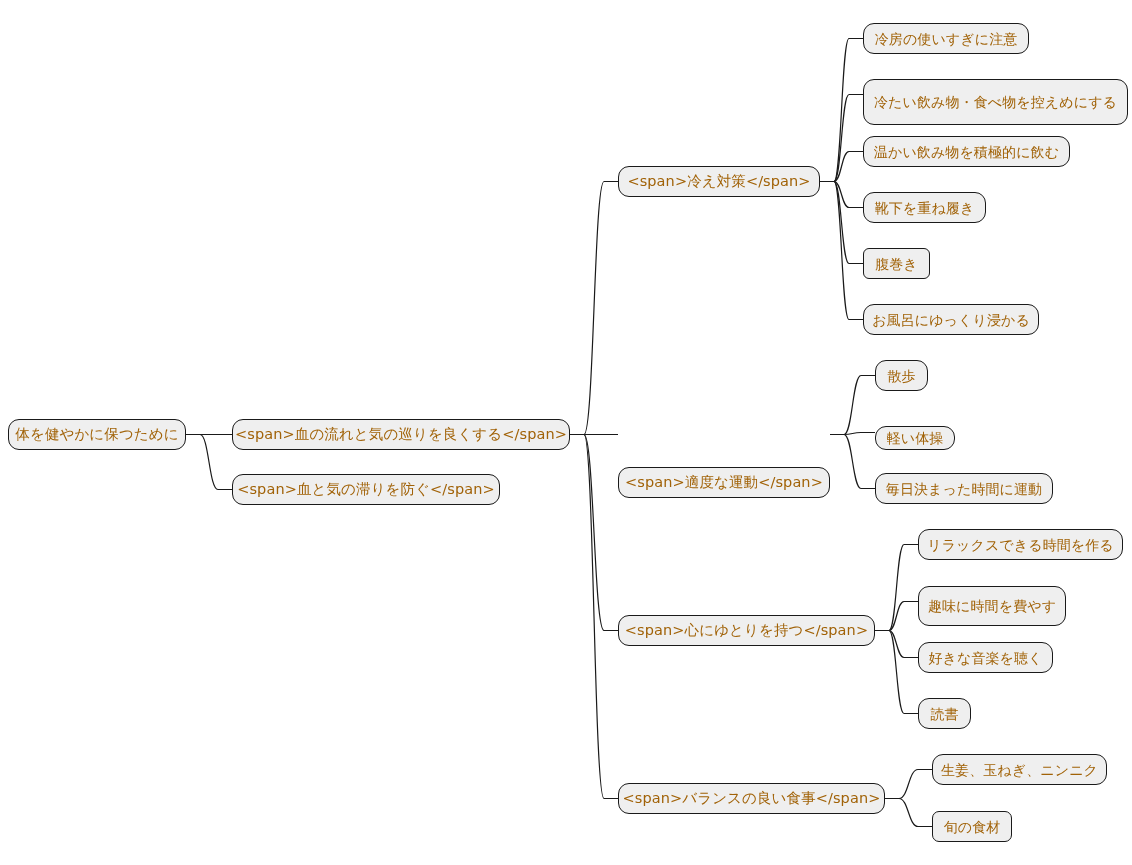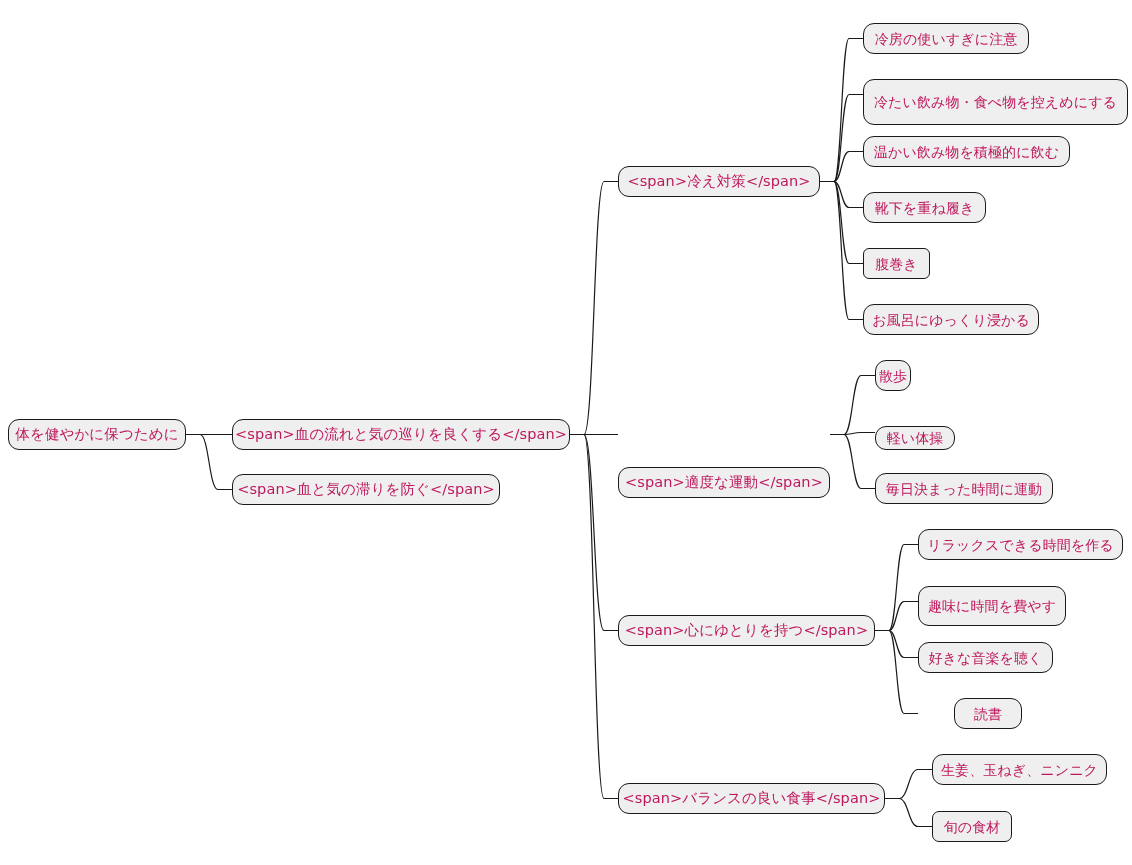--- a/index.html
+++ b/index.html
@@ -25,21 +25,21 @@
   }
   .node {
     position: absolute;
     box-sizing: border-box;
     display: flex;
     align-items: center;
     justify-content: center;
     background: #efefef;
     border: 1.3px solid #1a1a1a;
     border-radius: 11px;
-    color: #be185d;
+    color: #a16207;
     font-size: 14.5px;
     line-height: 1;
     white-space: nowrap;
     padding: 0 11px;
     height: 31px;
     letter-spacing: 0.1px;
   }
   .node.leaf {
     font-size: 14px;
   }
@@ -77,22 +77,22 @@
     <div class="node" style="left: 618px; top: 166px; width: 202px; height: 31px;">&lt;span&gt;冷え対策&lt;/span&gt;</div>
     <div class="node" style="left: 618px; top: 419px; width: 212px; height: 31px; margin-top: 48px;">&lt;span&gt;適度な運動&lt;/span&gt;</div>
     <div class="node" style="left: 618px; top: 615px; width: 257px; height: 31px;">&lt;span&gt;心にゆとりを持つ&lt;/span&gt;</div>
     <div class="node" style="left: 618px; top: 783px; width: 267px; height: 31px;">&lt;span&gt;バランスの良い食事&lt;/span&gt;</div>
     <div class="node leaf" style="left: 863px; top: 23px; width: 166px; height: 31px;">冷房の使いすぎに注意</div>
     <div class="node leaf" style="left: 863px; top: 79px; width: 265px; height: 46px;">冷たい飲み物・食べ物を控えめにする</div>
     <div class="node leaf" style="left: 863px; top: 136px; width: 207px; height: 31px;">温かい飲み物を積極的に飲む</div>
     <div class="node leaf" style="left: 863px; top: 192px; width: 123px; height: 31px;">靴下を重ね履き</div>
     <div class="node leaf" style="left: 863px; top: 248px; width: 67px; height: 31px; border-radius: 6px;">腹巻き</div>
     <div class="node leaf" style="left: 863px; top: 304px; width: 176px; height: 31px;">お風呂にゆっくり浸かる</div>
-    <div class="node leaf" style="left: 875px; top: 360px; width: 36px; height: 31px; text-align: center;">散歩</div>
+    <div class="node leaf" style="left: 875px; top: 360px; width: 53px; height: 31px; text-align: center;">散歩</div>
     <div class="node leaf" style="left: 875px; top: 426px; width: 80px; height: 24px;">軽い体操</div>
     <div class="node leaf" style="left: 875px; top: 473px; width: 178px; height: 31px;">毎日決まった時間に運動</div>
     <div class="node leaf" style="left: 918px; top: 529px; width: 205px; height: 31px;">リラックスできる時間を作る</div>
     <div class="node leaf" style="left: 918px; top: 586px; width: 148px; height: 40px;">趣味に時間を費やす</div>
     <div class="node leaf" style="left: 918px; top: 642px; width: 135px; height: 31px;">好きな音楽を聴く</div>
-    <div class="node leaf" style="left: 954px; top: 698px; width: 68px; height: 31px;">読書</div>
+    <div class="node leaf" style="left: 918px; top: 698px; width: 53px; height: 31px;">読書</div>
     <div class="node leaf" style="left: 932px; top: 754px; width: 175px; height: 31px;">生姜、玉ねぎ、ニンニク</div>
     <div class="node leaf" style="left: 932px; top: 811px; width: 80px; height: 31px; border-radius: 7px;">旬の食材</div>
   </div>
 
 </body></html>

